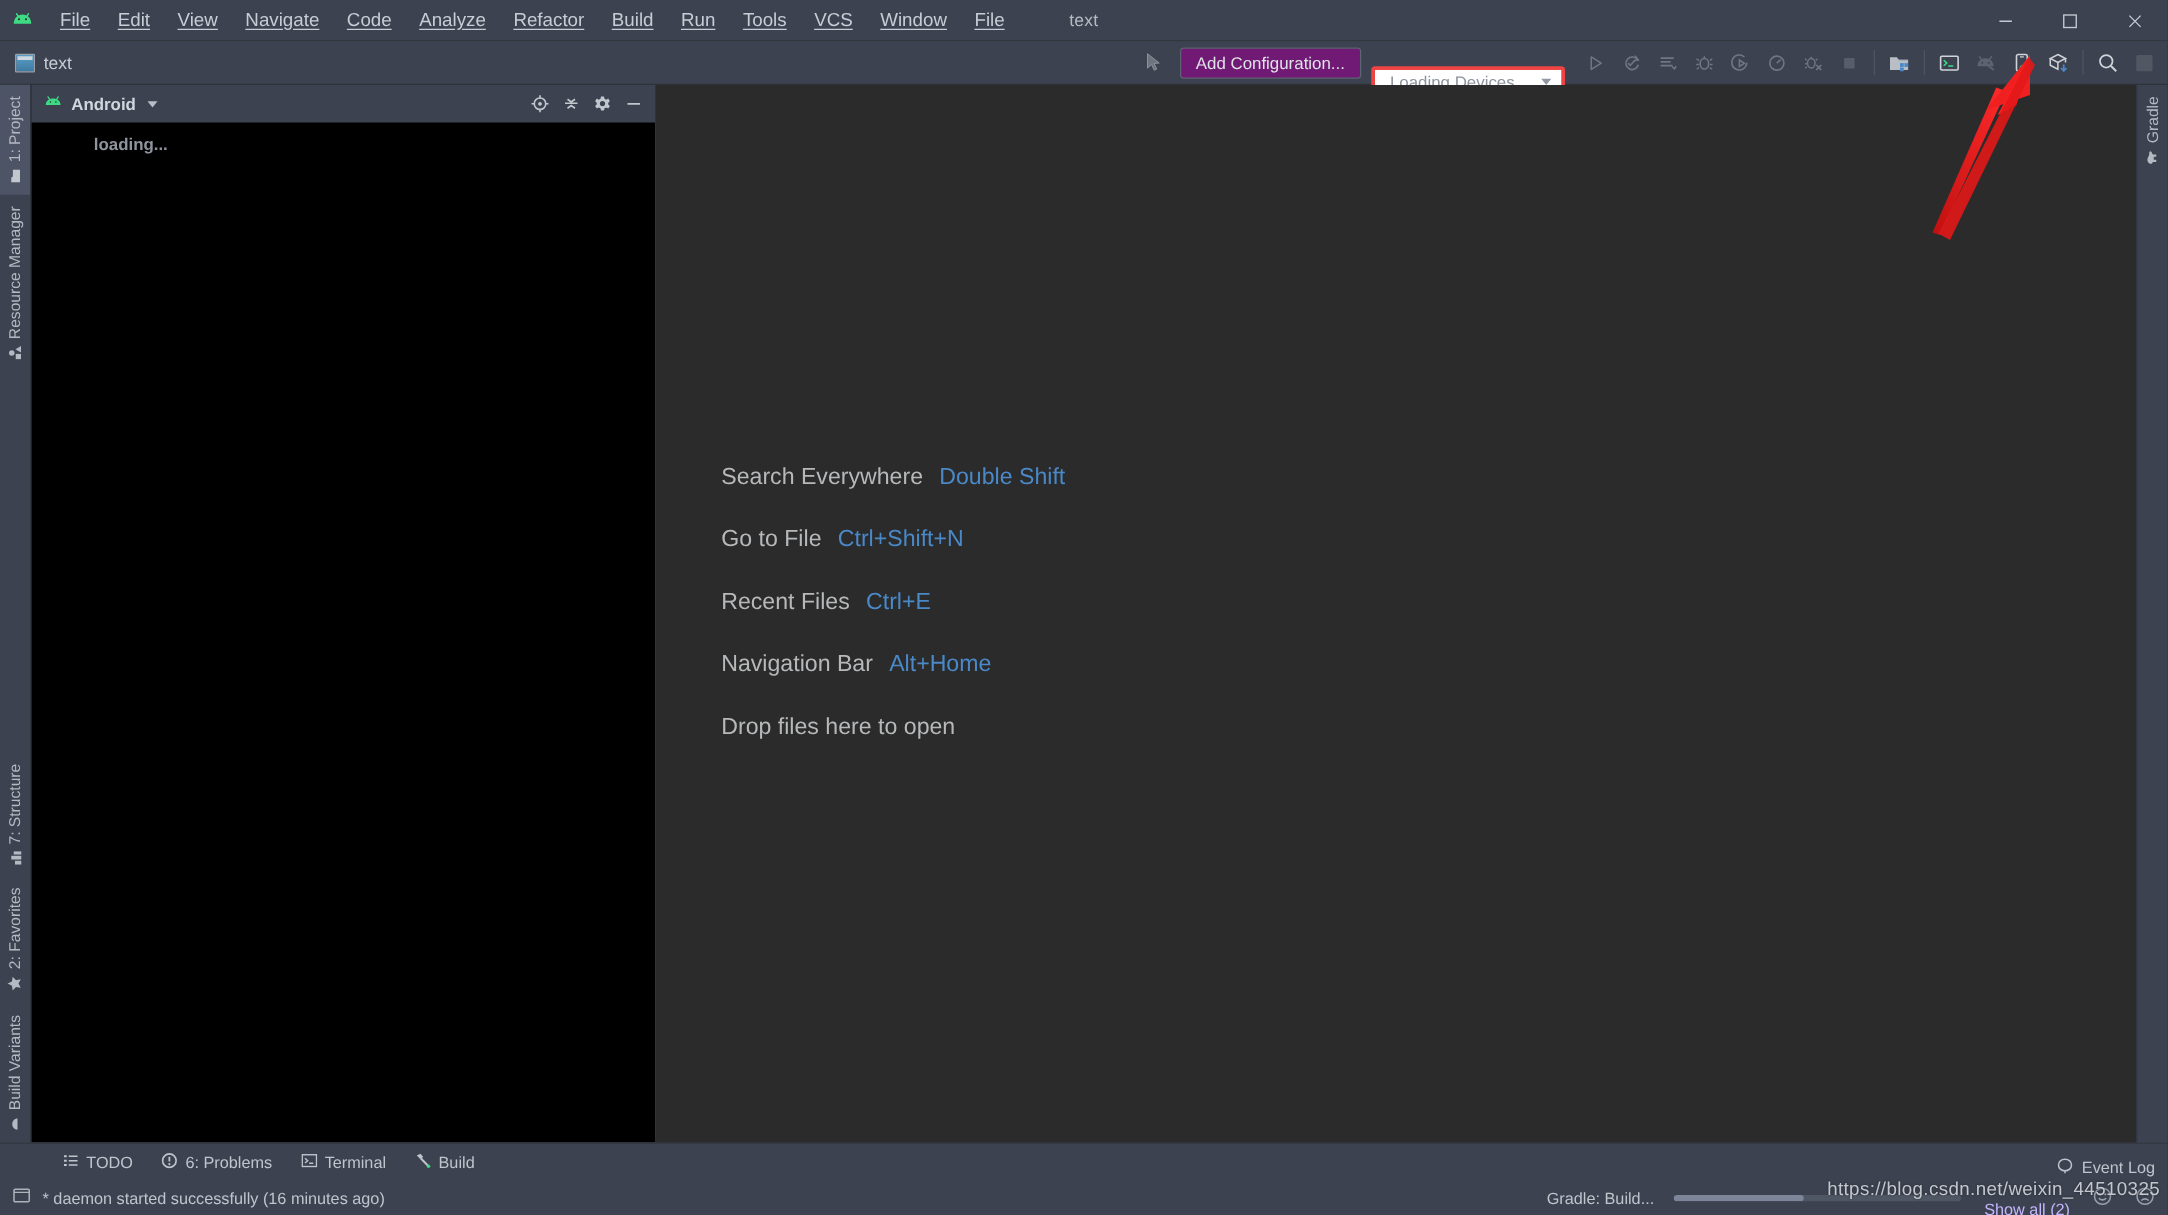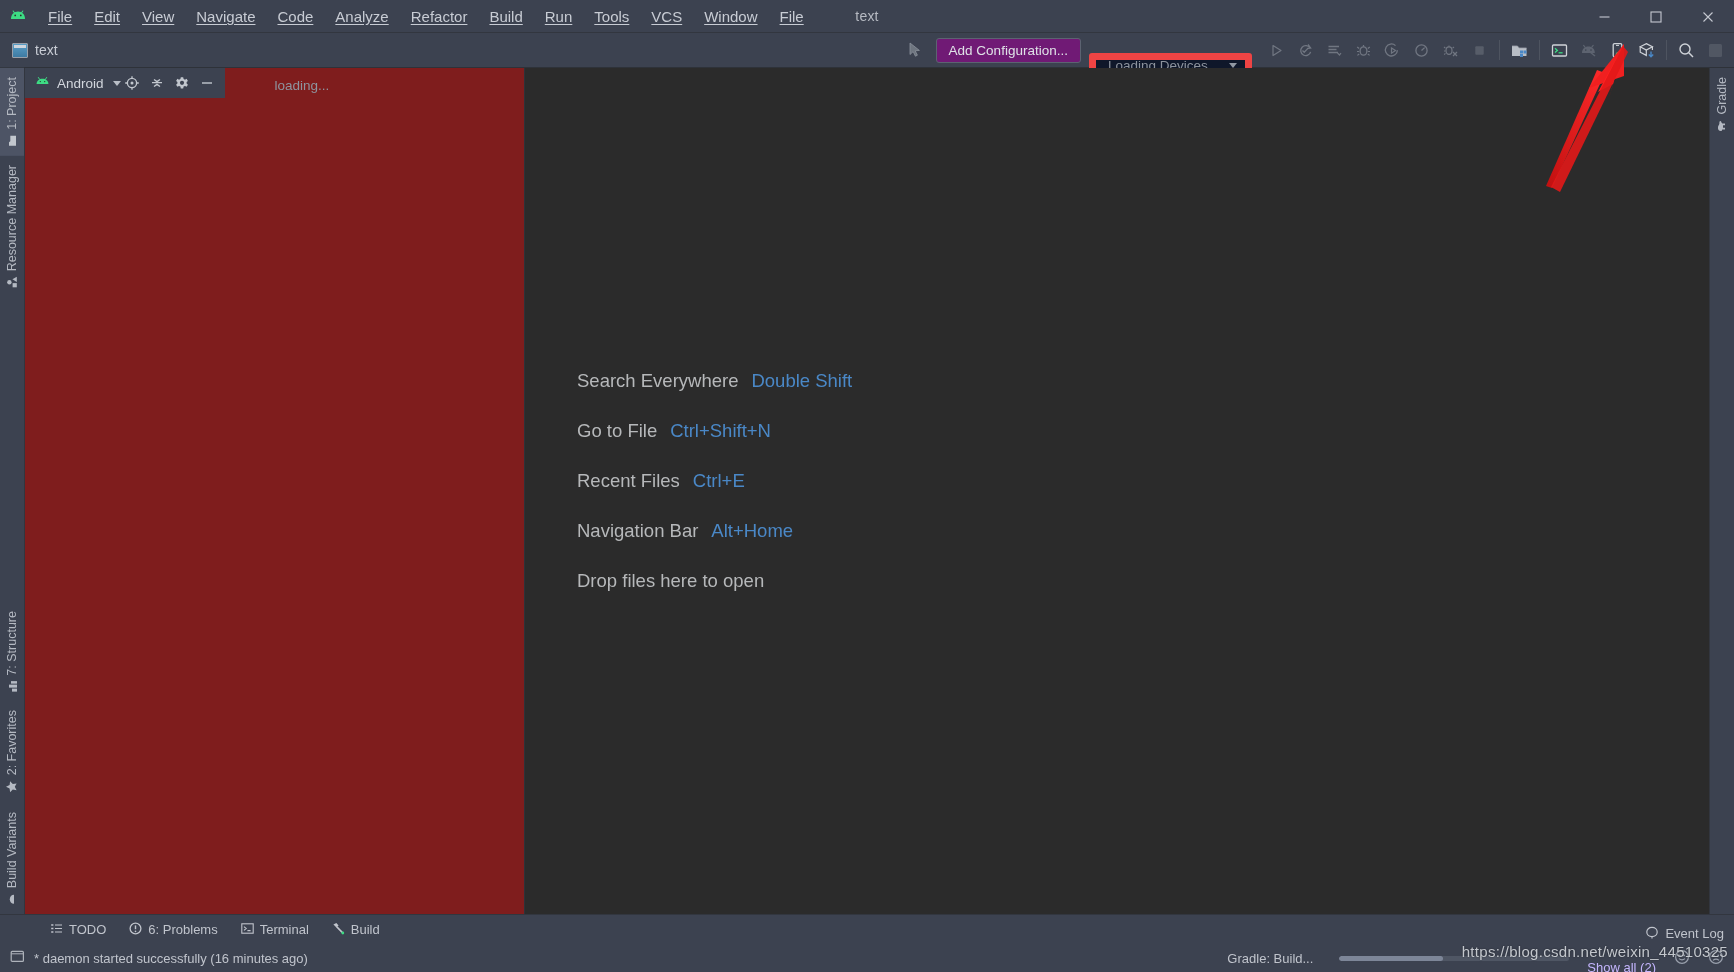--- a/index.html
+++ b/index.html
@@ -70,21 +70,21 @@
 
   .cursor-arrow { width: 26px; height: 26px; display:flex;align-items:center;justify-content:center; margin-right: 8px;}
 
   .cfg-btn {
     height: 25px; padding: 0 12px; display: flex; align-items: center;
     background: #701a75; border: 1px solid #5c6371; border-radius: 3px;
     color: #dfe2e7; font-size: 13.5px; white-space: nowrap;
   }
   .dev-btn {
     height: 25px; padding: 0 8px 0 12px; display: flex; align-items: center; gap: 10px;
-    background: #0f172a; border: 7px solid #ef4444; border-radius: 3px;
+    background: #ffffff; border: 3px solid #ef4444; border-radius: 3px;
     color: #8d939d; font-size: 13.5px; margin-left: 8px; white-space: nowrap; margin-top: 31px;
   }
   .caret { width:0;height:0;border-left:4px solid transparent;border-right:4px solid transparent;border-top:5px solid #9198a3;}
 
   .tb-icons { display: flex; align-items: center; margin-left: 10px; }
   .tb-ico {
     width: 29px; height: 29px; display: flex; align-items: center; justify-content: center;
     border-radius: 3px;
   }
   .tb-ico.dim svg { opacity: .42; }
@@ -102,22 +102,23 @@
     writing-mode: vertical-rl; transform: rotate(180deg);
     font-size: 12.5px; color: #b4b9c2; padding: 9px 0;
     display: flex; align-items: center; gap: 5px; cursor: default;
     white-space: nowrap;
   }
   .vtab.active { background: #4d5465; }
   .vtab .vi { transform: rotate(90deg); display:flex; }
   .stripe .spacer { flex: 1 1 auto; }
 
   .panel {
-    width: 500px; flex: 0 0 500px; background: #7f1d1d; display: flex; flex-direction: row;
+    width: 500px; flex: 0 0 500px; background: #000000; display: flex; flex-direction: column;
     border-right: 1px solid #2e3239;
+    font-weight: bold;
   }
   .panel-head {
     height: 30px; flex: 0 0 30px; display: flex; align-items: center; padding: 0 6px 0 10px;
     background: #3c4250;
   }
   .panel-title { font-size: 13.5px; color: #d2d6dd; display: flex; align-items: center; gap: 7px; }
   .panel-tools { margin-left: auto; display: flex; align-items: center; gap: 2px; }
   .ptool { width: 23px;height:23px;display:flex;align-items:center;justify-content:center;border-radius:3px;}
   .panel-body { flex: 1 1 auto; padding: 10px 0 0 50px; }
   .loading-txt { font-size: 13.5px; color: #8e949e; }
@@ -145,21 +146,21 @@
     padding: 3px 10px; border-radius: 3px;
   }
 
   .statusbar {
     height: 28px; flex: 0 0 28px; background: #3c4250;
     display: flex; align-items: center; padding: 0 10px 0 10px;
     position: relative; font-size: 13px; color: #c0c4cc;
   }
   .status-msg { display:flex; align-items:center; gap:9px; }
   .status-right { margin-left: auto; display: flex; align-items: center; gap: 18px; }
-  .gradle-prog { display: flex; align-items: center; gap: 26px; }
+  .gradle-prog { display: flex; align-items: center; gap: 16px; }
   .progbar { width: 230px; height: 5px; background: #4f5664; border-radius: 3px; overflow:hidden; position: relative;}
   .progbar i { position:absolute; left:0; top:0; height:100%; width: 45%; background: #7d8698; border-radius:3px;}
   .evtlog-float {
     position: absolute; right: 10px; top: -18px; display: flex; align-items: flex-start; gap: 6px;
     font-size: 13px; color: #c0c4cc;
   }
   .showall { color: #c4b5fd; font-size: 13px; margin-top: 19px; }
 
   
   .watermark {

